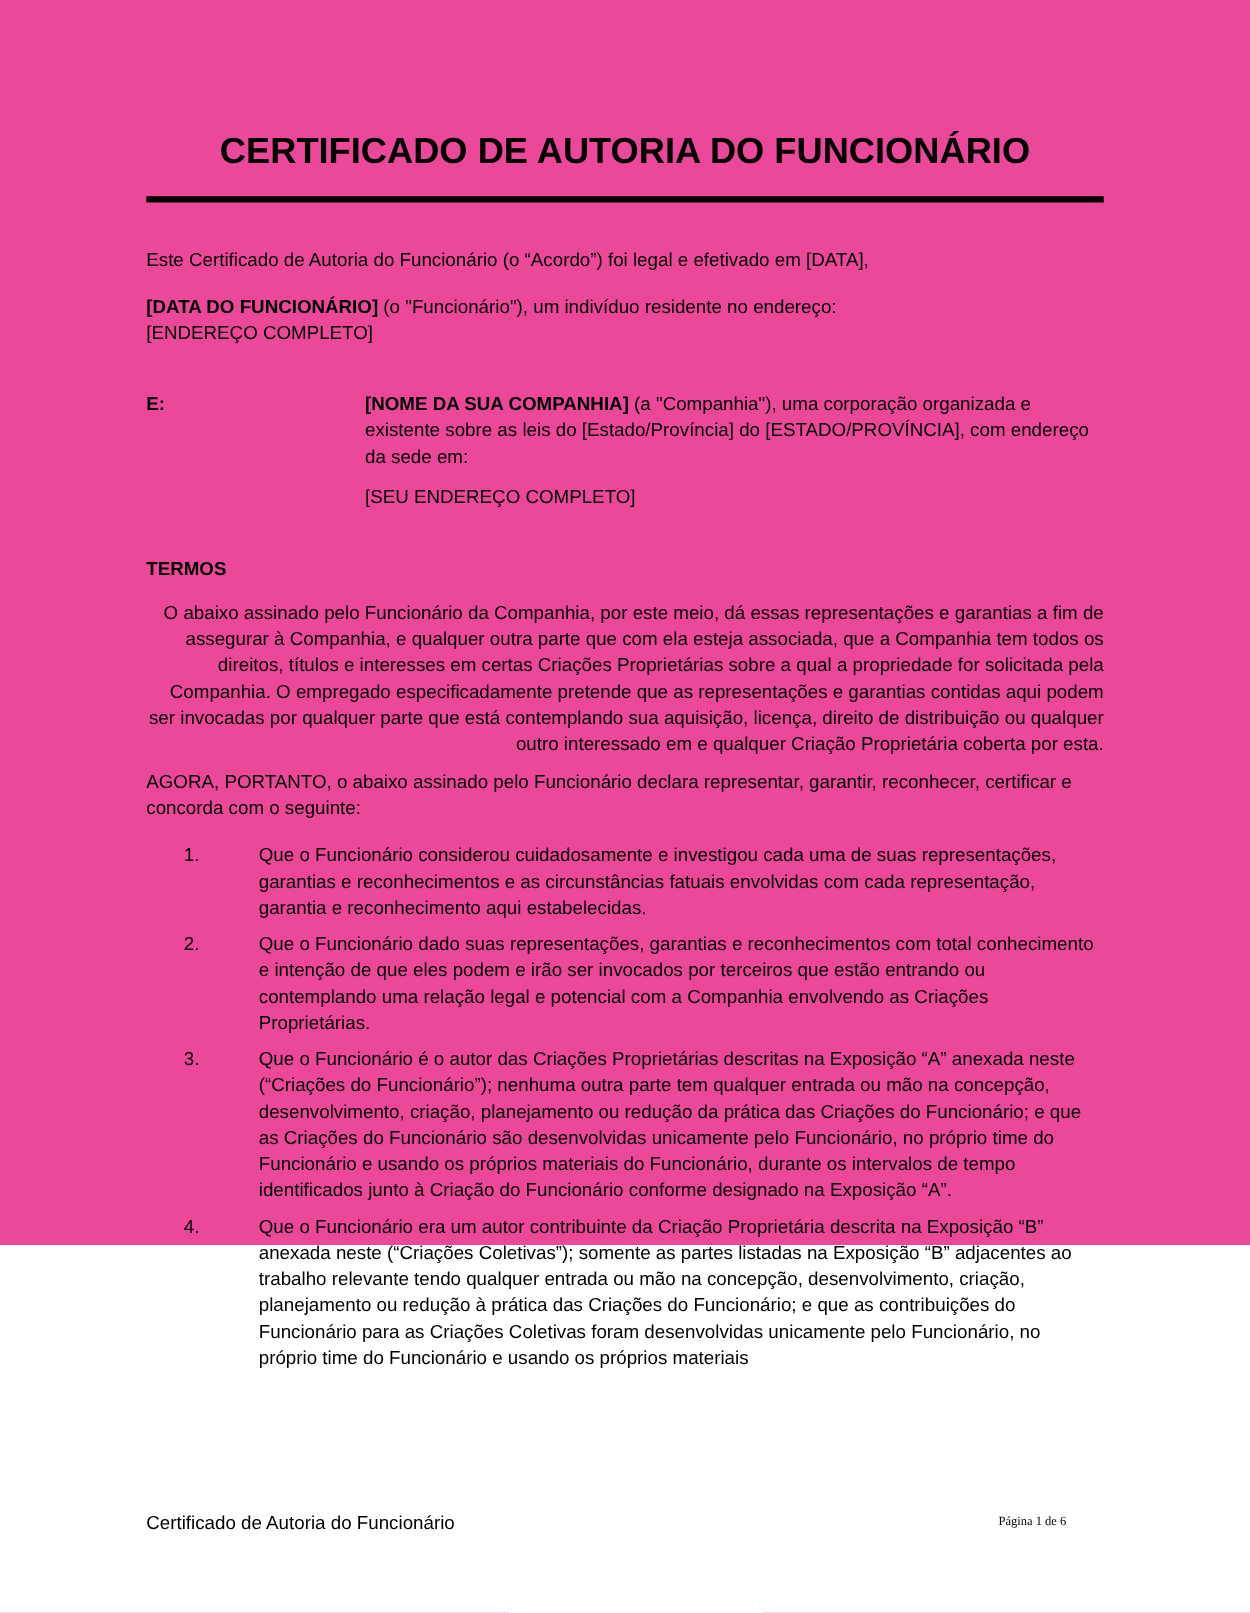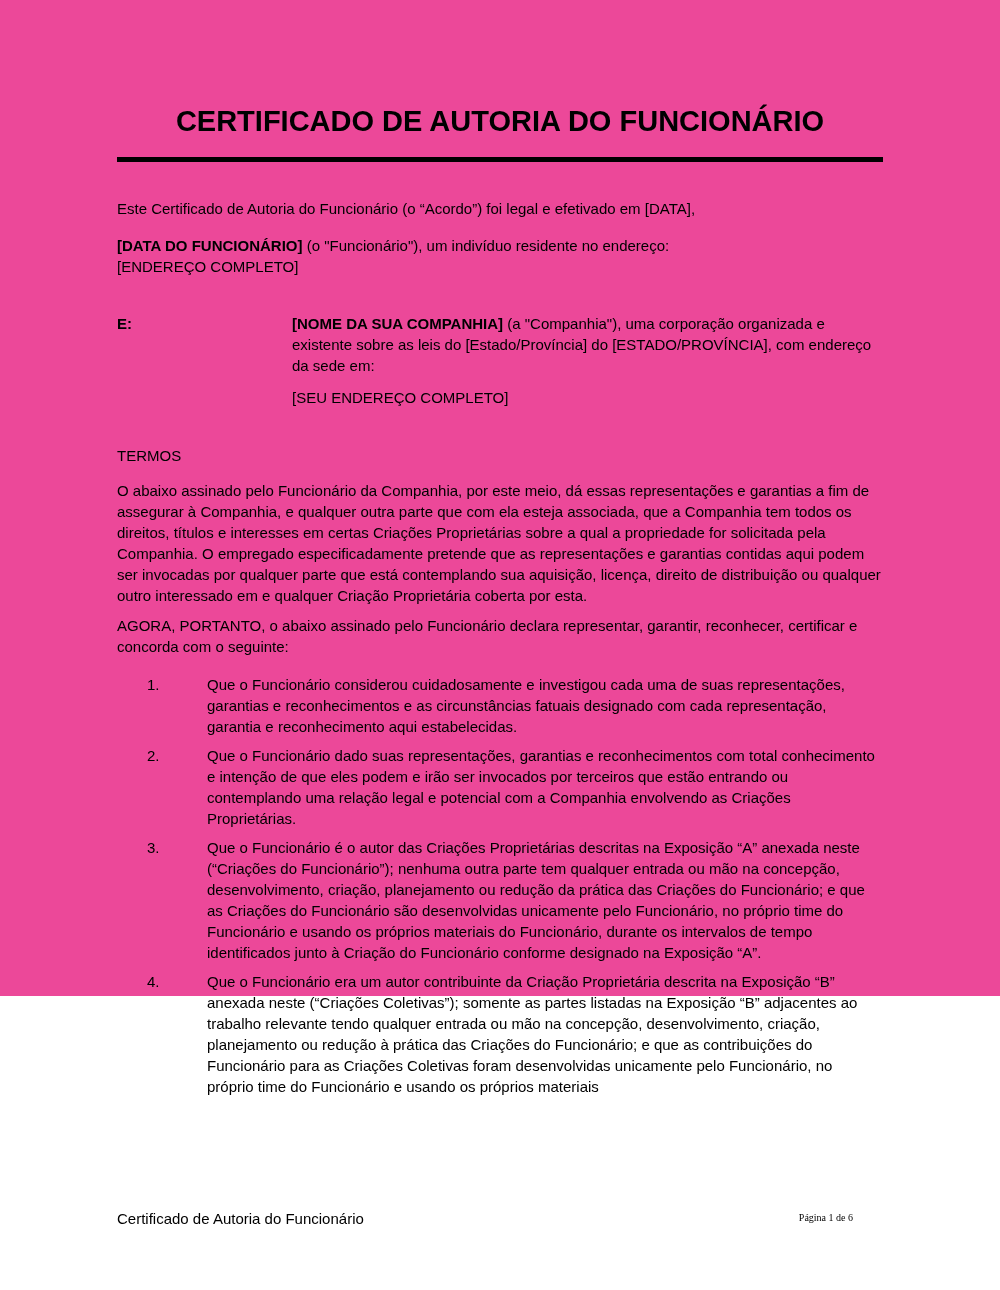--- a/index.html
+++ b/index.html
@@ -37,22 +37,22 @@
 
   .party { display: flex; }
   .party.entre { margin-top: 16px; }
   .party.e     { margin-top: 36px; }
   .party-label { width: 175px; flex: none; font-weight: bold; }
   .party-body  { flex: 1; }
   .party-name  { font-weight: bold; }
   .party-address.a1 { }
   .party-address.a2 { margin-top: 11px; }
 
-  .terms-heading { font-weight: normal; margin-top: 37px; }
-  .para-main  { margin-top: 14px; }
+  .terms-heading { font-weight: bold; margin-top: 37px; }
+  .para-main  { margin-top: 14px; text-align: right; }
   .para-agora { margin-top: 9px; }
 
   .numbered-list { margin-top: 17px; }
   .list-item { display: flex; padding-left: 30px; }
   .list-item + .list-item { margin-top: 8px; }
   .item-number { width: 60px; flex: none; }
   .item-text { flex: 1; }
 
   .footer {
     position: absolute;
@@ -96,21 +96,21 @@
     </div>
 
     <div class="terms-heading">TERMOS</div>
 
     <div class="para-main">O abaixo assinado pelo Funcionário da Companhia, por este meio, dá essas representações e garantias a fim de assegurar à Companhia, e qualquer outra parte que com ela esteja associada, que a Companhia tem todos os direitos, títulos e interesses em certas Criações Proprietárias sobre a qual a propriedade for solicitada pela Companhia. O empregado especificadamente pretende que as representações e garantias contidas aqui podem ser invocadas por qualquer parte que está contemplando sua aquisição, licença, direito de distribuição ou qualquer outro interessado em e qualquer Criação Proprietária coberta por esta.</div>
     <div class="para-agora">AGORA, PORTANTO, o abaixo assinado pelo Funcionário declara representar, garantir, reconhecer, certificar e concorda com o seguinte:</div>
 
     <div class="numbered-list">
       <div class="list-item">
         <div class="item-number">1.</div>
-        <div class="item-text">Que o Funcionário considerou cuidadosamente e investigou cada uma de suas representações, garantias e reconhecimentos e as circunstâncias fatuais designado com cada representação, garantia e reconhecimento aqui estabelecidas.</div>
+        <div class="item-text">Que o Funcionário considerou cuidadosamente e investigou cada uma de suas representações, garantias e reconhecimentos e as circunstâncias fatuais envolvidas com cada representação, garantia e reconhecimento aqui estabelecidas.</div>
       </div>
       <div class="list-item">
         <div class="item-number">2.</div>
         <div class="item-text">Que o Funcionário dado suas representações, garantias e reconhecimentos com total conhecimento e intenção de que eles podem e irão ser invocados por terceiros que estão entrando ou contemplando uma relação legal e potencial com a Companhia envolvendo as Criações Proprietárias.</div>
       </div>
       <div class="list-item">
         <div class="item-number">3.</div>
         <div class="item-text">Que o Funcionário é o autor das Criações Proprietárias descritas na Exposição “A” anexada neste (“Criações do Funcionário”); nenhuma outra parte tem qualquer entrada ou mão na concepção, desenvolvimento, criação, planejamento ou redução da prática das Criações do Funcionário; e que as Criações do Funcionário são desenvolvidas unicamente pelo Funcionário, no próprio time do Funcionário e usando os próprios materiais do Funcionário, durante os intervalos de tempo identificados junto à Criação do Funcionário conforme designado na Exposição “A”.</div>
       </div>
       <div class="list-item">

